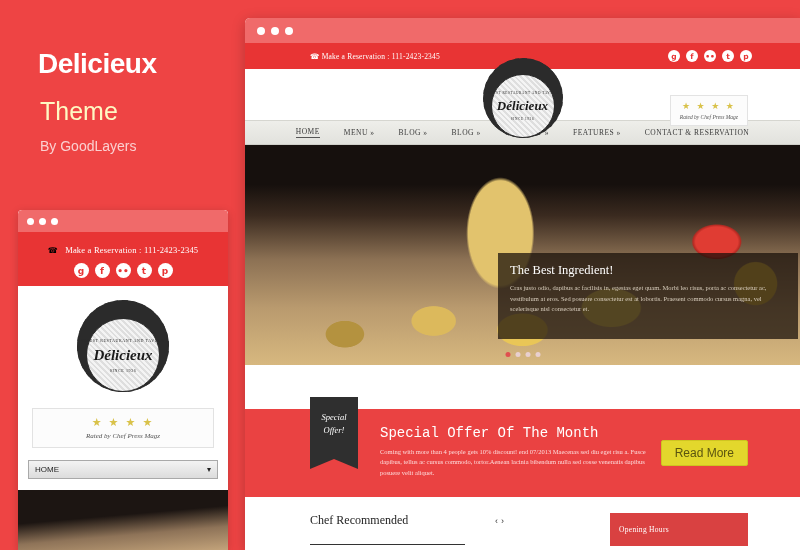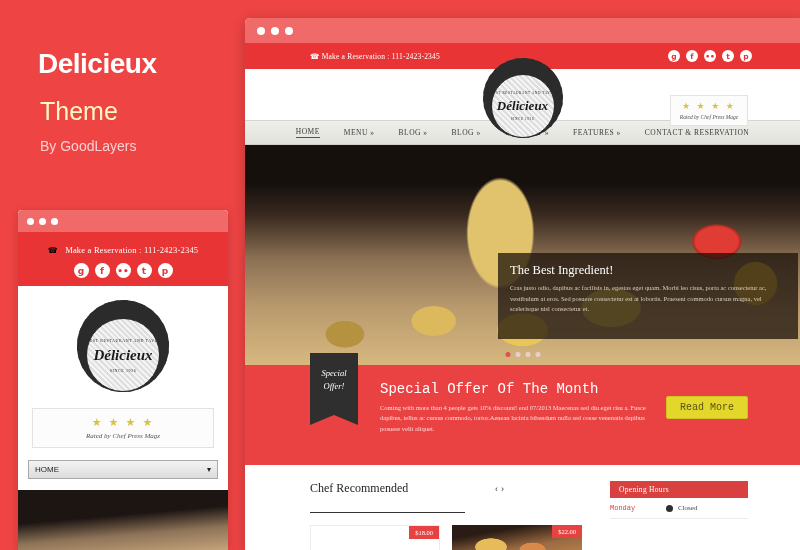--- a/index.html
+++ b/index.html
@@ -212,22 +212,22 @@
   }
   #hero-dots {
     position: absolute; bottom: 8px; left: 50%; transform: translateX(-50%);
     display: flex; gap: 5px;
   }
   .dot { width: 5px; height: 5px; border-radius: 50%; background: #e8cfcf; }
   .dot.active { background: #e05050; }
 
   
   #offer-band {
-    height: 100px; background: #ea4242; position: relative;
-    display: flex; align-items: center;
+    height: 88px; background: #ea4242; position: relative;
+    display: flex; align-items: center; margin-top: 44px;
   }
   #offer-ribbon {
     position: absolute; left: 65px; top: -12px;
     width: 48px; height: 62px;
     background: #2f2f2f; color: #ffffff;
     text-align: center; padding-top: 14px;
     font-family: "Liberation Serif", serif; font-style: italic;
     font-size: 8.5px; line-height: 1.5;
   }
   #offer-ribbon::after {
@@ -240,21 +240,21 @@
     font-family: Liberation Mono, monospace;
     color: #ffffff; font-size: 14px; margin-bottom: 6px;
   }
   #offer-text {
     font-family: "Liberation Serif", serif;
     color: #fcdada; font-size: 6.5px; line-height: 1.6;
   }
   #offer-button {
     position: absolute; right: 52px; top: 31px;
     background: #e3d72c; color: #5a5410;
-    font-family: Liberation Mono, monospace; font-size: 10px;
+    font-family: Liberation Sans, sans-serif; font-size: 12px;
     padding: 5px 13px; border-radius: 2px;
     border: 1px solid #cfc421;
   }
 
   
   #bottom-area {
     background: #ffffff; padding: 16px 52px 0 65px;
     display: flex; gap: 18px;
   }
   #chef-col { flex: 1; }
@@ -286,21 +286,21 @@
     position: absolute; right: 0; top: 0;
     background: #e64242; color: #ffffff;
     font-family: "Liberation Serif", serif; font-size: 6.5px;
     padding: 3px 6px;
   }
   
   #hours-col { width: 138px; }
   #hours-head {
     background: #d94141; color: #ffffff;
     font-family: "Liberation Serif", serif; font-size: 7.5px;
-    padding: 4px 9px; letter-spacing: .3px;
+    padding: 12px 9px; letter-spacing: .3px;
   }
   .hours-row {
     display: flex; align-items: center;
     padding: 6px 2px 6px 0; border-bottom: 1px solid #ececec;
     font-family: "Liberation Serif", serif; font-size: 7px;
   }
   .hours-day { color: #d94141; width: 56px; font-family: Liberation Mono, monospace; }
   .hours-bullet {
     width: 7px; height: 7px; border-radius: 50%;
     background: #2f2f2f; margin-right: 5px;

